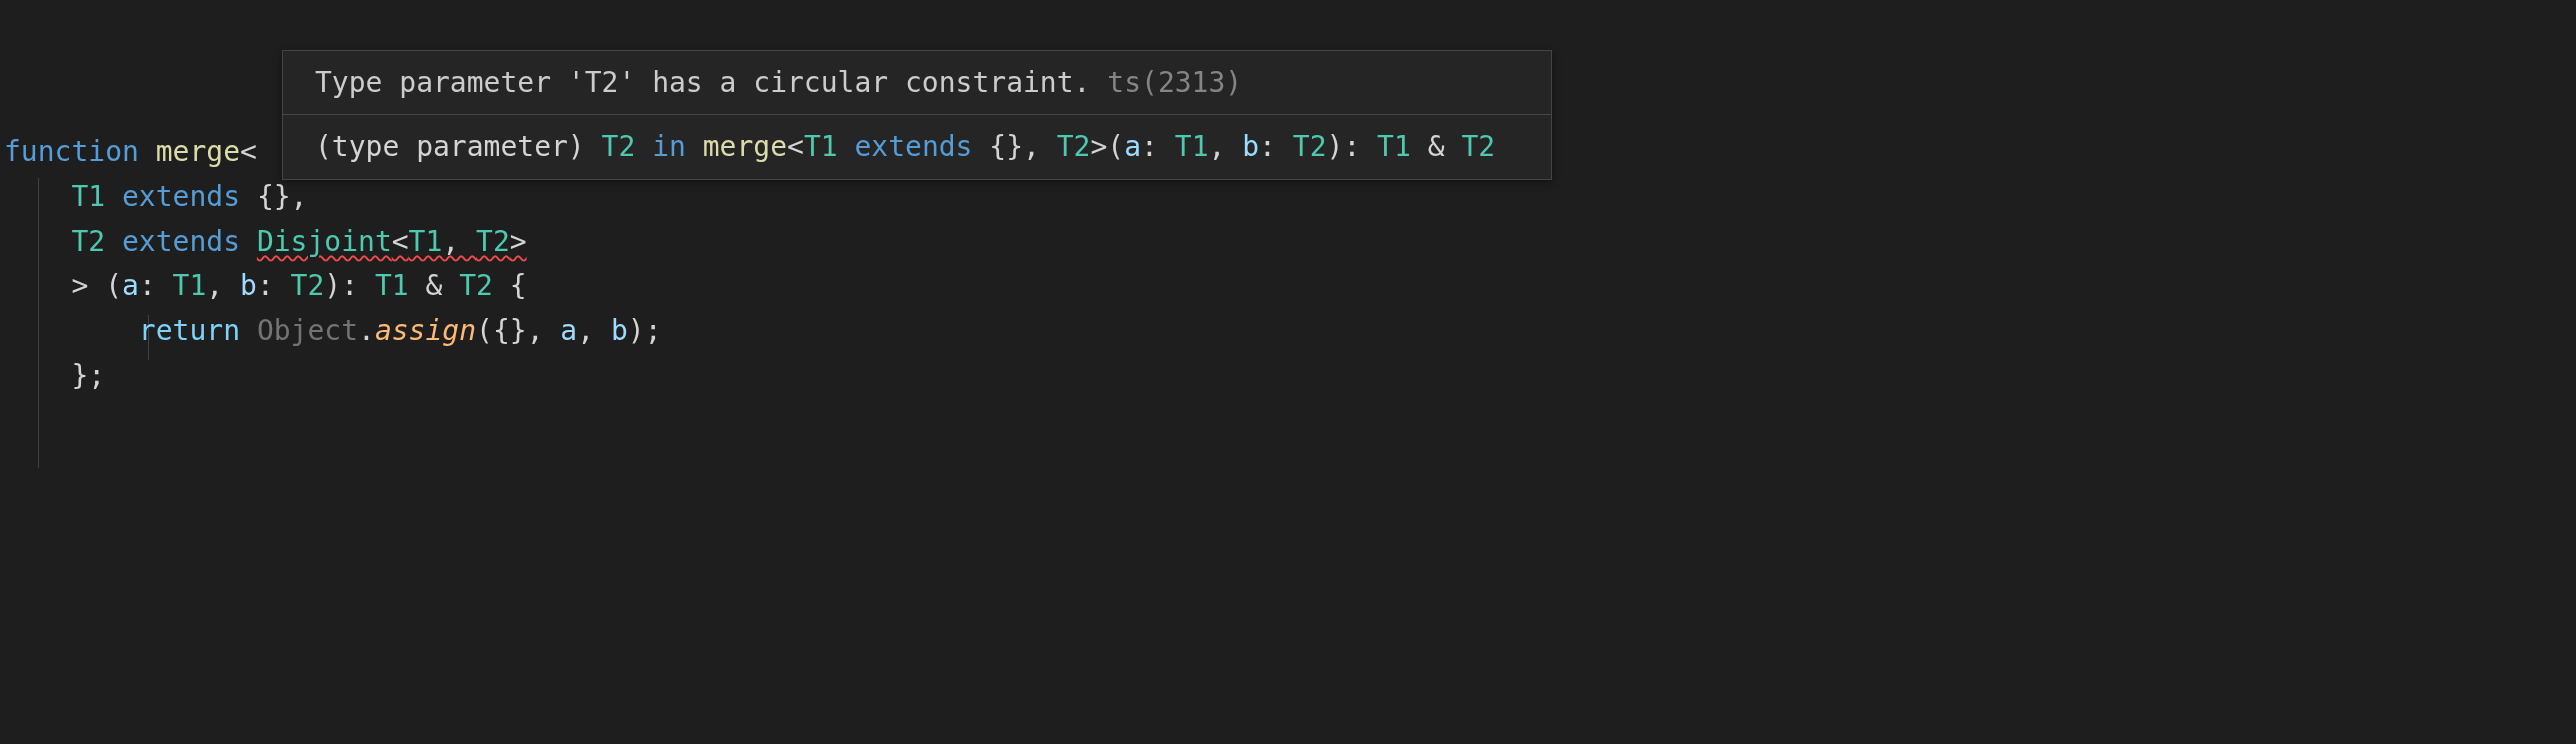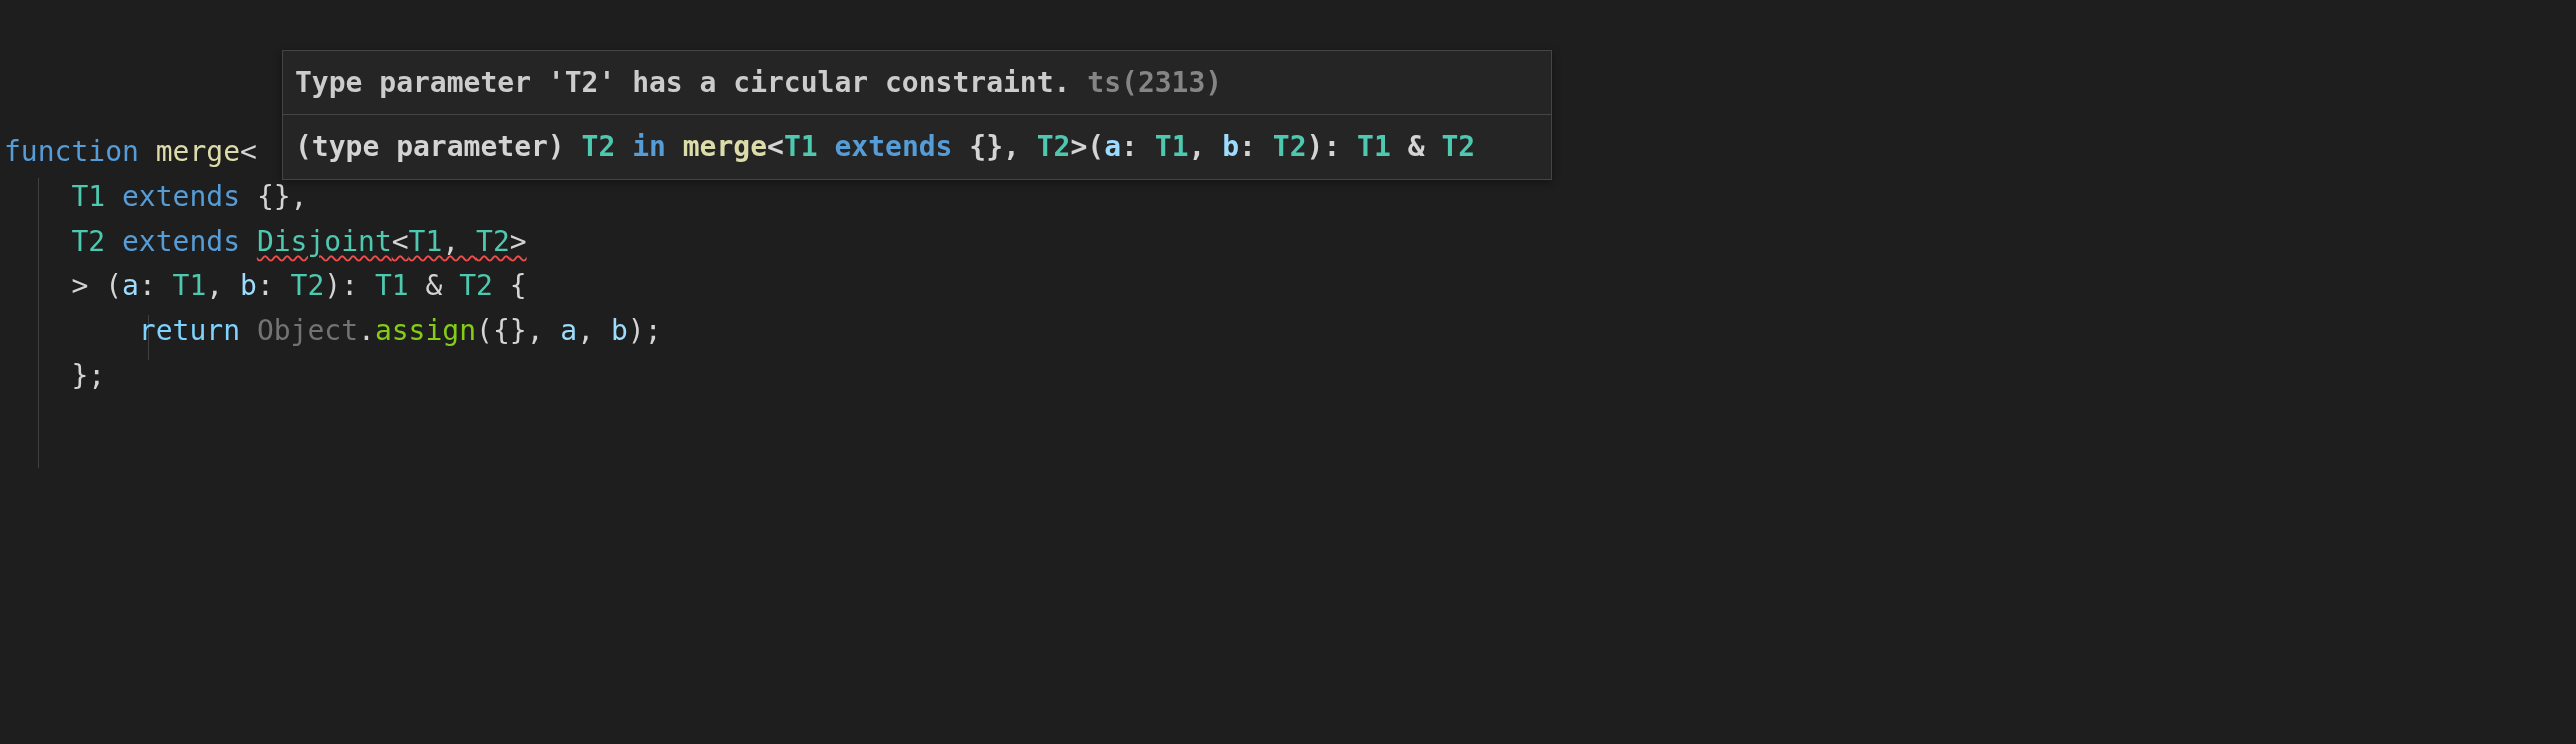--- a/index.html
+++ b/index.html
@@ -42,21 +42,21 @@
     height: 45px;
   }
   .kw { color: #569cd6; }
   .fn { color: #dcdcaa; }
   .type { color: #4ec9b0; }
   .param { color: #9cdcfe; }
   .punct { color: #d4d4d4; }
   .brace { color: #d4d4d4; }
   .ret { color: #7dd3fc; }
   .obj { color: #737373; }
-  .method { color: #84cc16; }
+  .method { color: #fdba74; font-style: italic; }
   .err-underline {
     text-decoration-line: underline;
     text-decoration-style: wavy;
     text-decoration-color: #f14c4c;
     text-decoration-thickness: 2px;
     text-underline-offset: 4px;
   }
 
   .hover-popup {
     position: absolute;
@@ -64,22 +64,21 @@
     left: 282px;
     width: 1270px;
     background: #252526;
     border: 1px solid #454545;
     box-shadow: 0 2px 8px rgba(0,0,0,0.4);
     z-index: 10;
     font-size: 28px;
     line-height: 1.55;
   }
   .hover-section {
-    padding: 10px 12px;
-    font-weight: bold;
+    padding: 10px 32px;
   }
   .hover-divider {
     border-top: 1px solid #454545;
   }
   .msg-text { color: #cccccc; }
   .msg-code { color: #858585; }
   .h-paren { color: #d4d4d4; text-align: right; }
   .h-kw { color: #569cd6; text-align: center; }
   .h-type { color: #4ec9b0; }
   .h-fn { color: #dcdcaa; }

